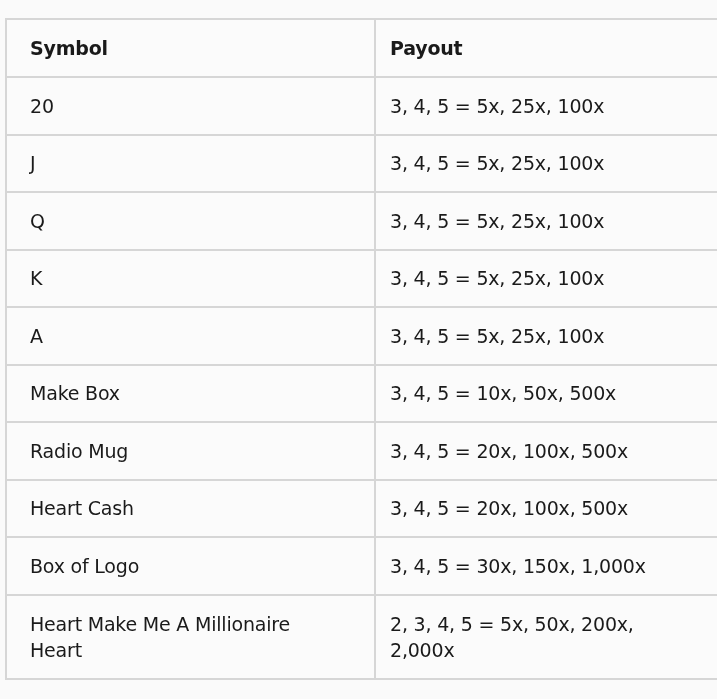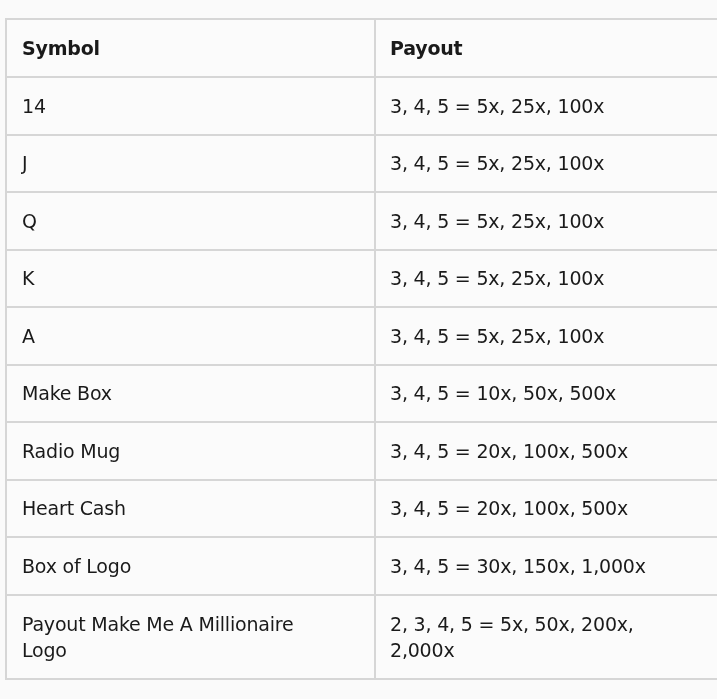--- a/index.html
+++ b/index.html
@@ -38,41 +38,41 @@
     line-height: 26px;
     letter-spacing: -0.2px;
   }
   th {
     height: 56px;
     font-weight: bold;
     font-size: 19px;
   }
   td { height: 55.5px; }
   td.multi { height: 82px; }
-  th:first-child, td:first-child { padding-left: 15px; margin-left: 7px; }
+  th:first-child, td:first-child { padding-left: 23px; margin-left: 7px; }
   th:last-child, td:last-child { padding-left: 14px; }
 </style>
 </head>
 <body>
 
 <div class="table-wrap">
   <table>
     <colgroup>
         <col class="c1">
         <col class="c2">
       </colgroup>
     <thead>
       <tr>
         <th>Symbol</th>
         <th>Payout</th>
       </tr>
     </thead>
     <tbody>
       <tr>
-        <td>14</td>
+        <td>20</td>
         <td>3, 4, 5 = 5x, 25x, 100x</td>
       </tr>
       <tr>
         <td>J</td>
         <td>3, 4, 5 = 5x, 25x, 100x</td>
       </tr>
       <tr>
         <td>Q</td>
         <td>3, 4, 5 = 5x, 25x, 100x</td>
       </tr>
@@ -94,18 +94,18 @@
       </tr>
       <tr>
         <td>Heart Cash</td>
         <td>3, 4, 5 = 20x, 100x, 500x</td>
       </tr>
       <tr>
         <td>Box of Logo</td>
         <td>3, 4, 5 = 30x, 150x, 1,000x</td>
       </tr>
       <tr>
-        <td class="multi">Payout Make Me A Millionaire Logo</td>
+        <td class="multi">Heart Make Me A Millionaire Heart</td>
         <td class="multi">2, 3, 4, 5 = 5x, 50x, 200x, 2,000x</td>
       </tr>
     </tbody>
   </table>
 </div>
 
 </body></html>

